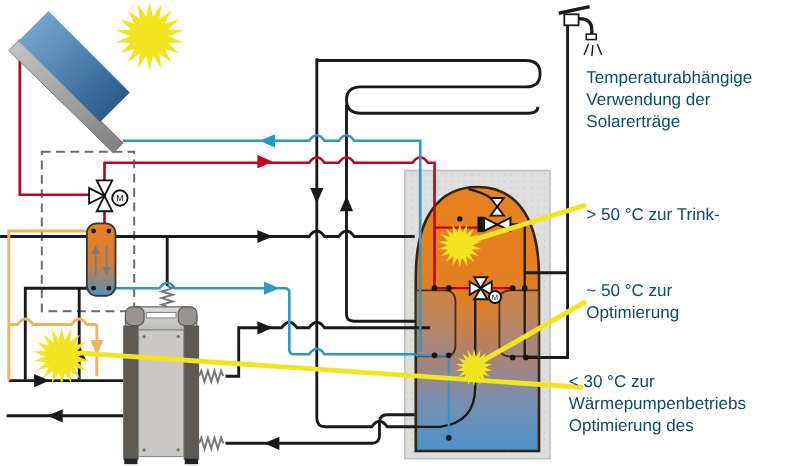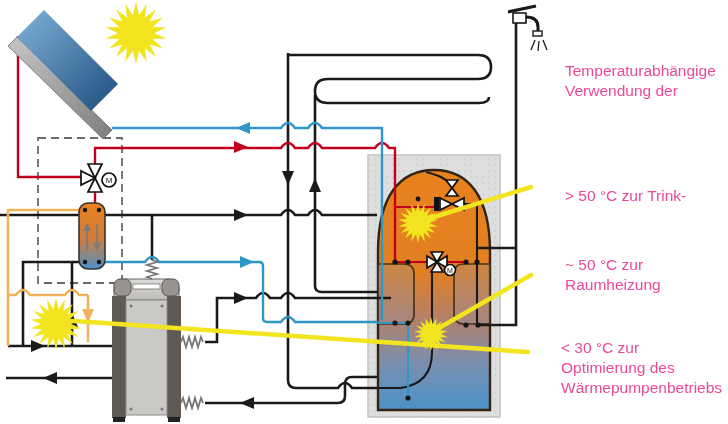--- a/index.html
+++ b/index.html
@@ -11,21 +11,21 @@
   .p-red{stroke:var(--solar_hot);stroke-width:2.4;}
   .p-blu{stroke:var(--solar_cold);stroke-width:2.4;}
   .p-org{stroke:var(--brine_loop);stroke-width:2.6;}
   .p-thin{stroke-width:2.1;}
   .dash{fill:none;stroke:#6a6a6a;stroke-width:1.8;stroke-dasharray:8 5;}
   .valve{fill:#fff;stroke:#111;stroke-width:1.7;}
   .dot{fill:#141414;}
   .sun{fill:var(--highlight_yellow);}
   .ylw{stroke:var(--highlight_yellow);stroke-width:4.5;stroke-linecap:round;fill:none;}
   .spring{fill:none;stroke:#777;stroke-width:1.8;}
-  .lbl{position:absolute;color:#ec4899;font-size:15.5px;line-height:20px;white-space:nowrap;margin-left:32px;}
+  .lbl{position:absolute;color:#0c4a6e;font-size:15.5px;line-height:20px;white-space:nowrap;}
   .mtxt{font-size:8px;fill:#111;}
 </style>
 </head>
 <body>
 
 <div id="stage">
 <svg id="diagram" width="728" height="424" viewBox="0 0 728 424">
   <defs>
     <linearGradient id="gCol" x1="0" y1="0" x2="1" y2="1">
       <stop offset="0" stop-color="#7fb2da"></stop>
@@ -216,26 +216,27 @@
     <polygon class="sun" points="136.0,2.0 139.1,15.3 146.6,3.9 145.0,17.4 155.9,9.3 149.8,21.4 162.8,17.5 152.9,26.9 166.5,27.6 154.0,33.0 166.5,38.4 152.9,39.1 162.8,48.5 149.8,44.6 155.9,56.7 145.0,48.6 146.6,62.1 139.1,50.7 136.0,64.0 132.9,50.7 125.4,62.1 127.0,48.6 116.1,56.7 122.2,44.6 109.2,48.5 119.1,39.1 105.5,38.4 118.0,33.0 105.5,27.6 119.1,26.9 109.2,17.5 122.2,21.4 116.1,9.3 127.0,17.4 125.4,3.9 132.9,15.3"></polygon>
     <polygon class="sun" points="56.0,298.0 58.6,309.1 64.9,299.6 63.5,310.9 72.7,304.1 67.6,314.3 78.5,311.0 70.2,318.8 81.6,319.5 71.1,324.0 81.6,328.5 70.2,329.2 78.5,337.0 67.6,333.7 72.7,343.9 63.5,337.1 64.9,348.4 58.6,338.9 56.0,350.0 53.4,338.9 47.1,348.4 48.5,337.1 39.3,343.9 44.4,333.7 33.5,337.0 41.8,329.2 30.4,328.5 40.9,324.0 30.4,319.5 41.8,318.8 33.5,311.0 44.4,314.3 39.3,304.1 48.5,310.9 47.1,299.6 53.4,309.1"></polygon>
     <polygon class="sun" points="418.0,203.0 420.0,211.6 424.8,204.2 423.8,213.0 430.9,207.7 426.9,215.5 435.3,213.0 428.9,219.0 437.7,219.5 429.6,223.0 437.7,226.5 428.9,227.0 435.3,233.0 426.9,230.5 430.9,238.3 423.8,233.0 424.8,241.8 420.0,234.4 418.0,243.0 416.0,234.4 411.2,241.8 412.2,233.0 405.1,238.3 409.1,230.5 400.7,233.0 407.1,227.0 398.3,226.5 406.4,223.0 398.3,219.5 407.1,219.0 400.7,213.0 409.1,215.5 405.1,207.7 412.2,213.0 411.2,204.2 416.0,211.6"></polygon>
     <polygon class="sun" points="431.0,317.0 432.7,324.3 436.8,318.0 435.9,325.5 441.9,321.0 438.6,327.7 445.7,325.5 440.3,330.6 447.7,331.0 440.9,334.0 447.7,337.0 440.3,337.4 445.7,342.5 438.6,340.3 441.9,347.0 435.9,342.5 436.8,350.0 432.7,343.7 431.0,351.0 429.3,343.7 425.2,350.0 426.1,342.5 420.1,347.0 423.4,340.3 416.3,342.5 421.7,337.4 414.3,337.0 421.1,334.0 414.3,331.0 421.7,330.6 416.3,325.5 423.4,327.7 420.1,321.0 426.1,325.5 425.2,318.0 429.3,324.3"></polygon>
   </g>
 </svg>
 
 <div class="lbl" style="left:533px;top:61px">
   <div>Temperaturabhängige</div>
   <div>Verwendung der</div>
+  <div>Solarerträge</div>
 </div>
 <div class="lbl" style="left:533px;top:186px">
   <div>&gt; 50 °C zur Trink-</div>
 </div>
 <div class="lbl" style="left:533px;top:255px">
   <div>~ 50 °C zur</div>
-  <div>Raumheizung</div>
-</div>
-<div class="lbl" style="left:529px;top:338px">
+  <div>Optimierung</div>
+</div>
+<div class="lbl" style="left:517px;top:338px">
   <div>&lt; 30 °C zur</div>
+  <div>Wärmepumpenbetriebs</div>
   <div>Optimierung des</div>
-  <div>Wärmepumpenbetriebs</div>
 </div>
 </div>
 
 </body></html>

